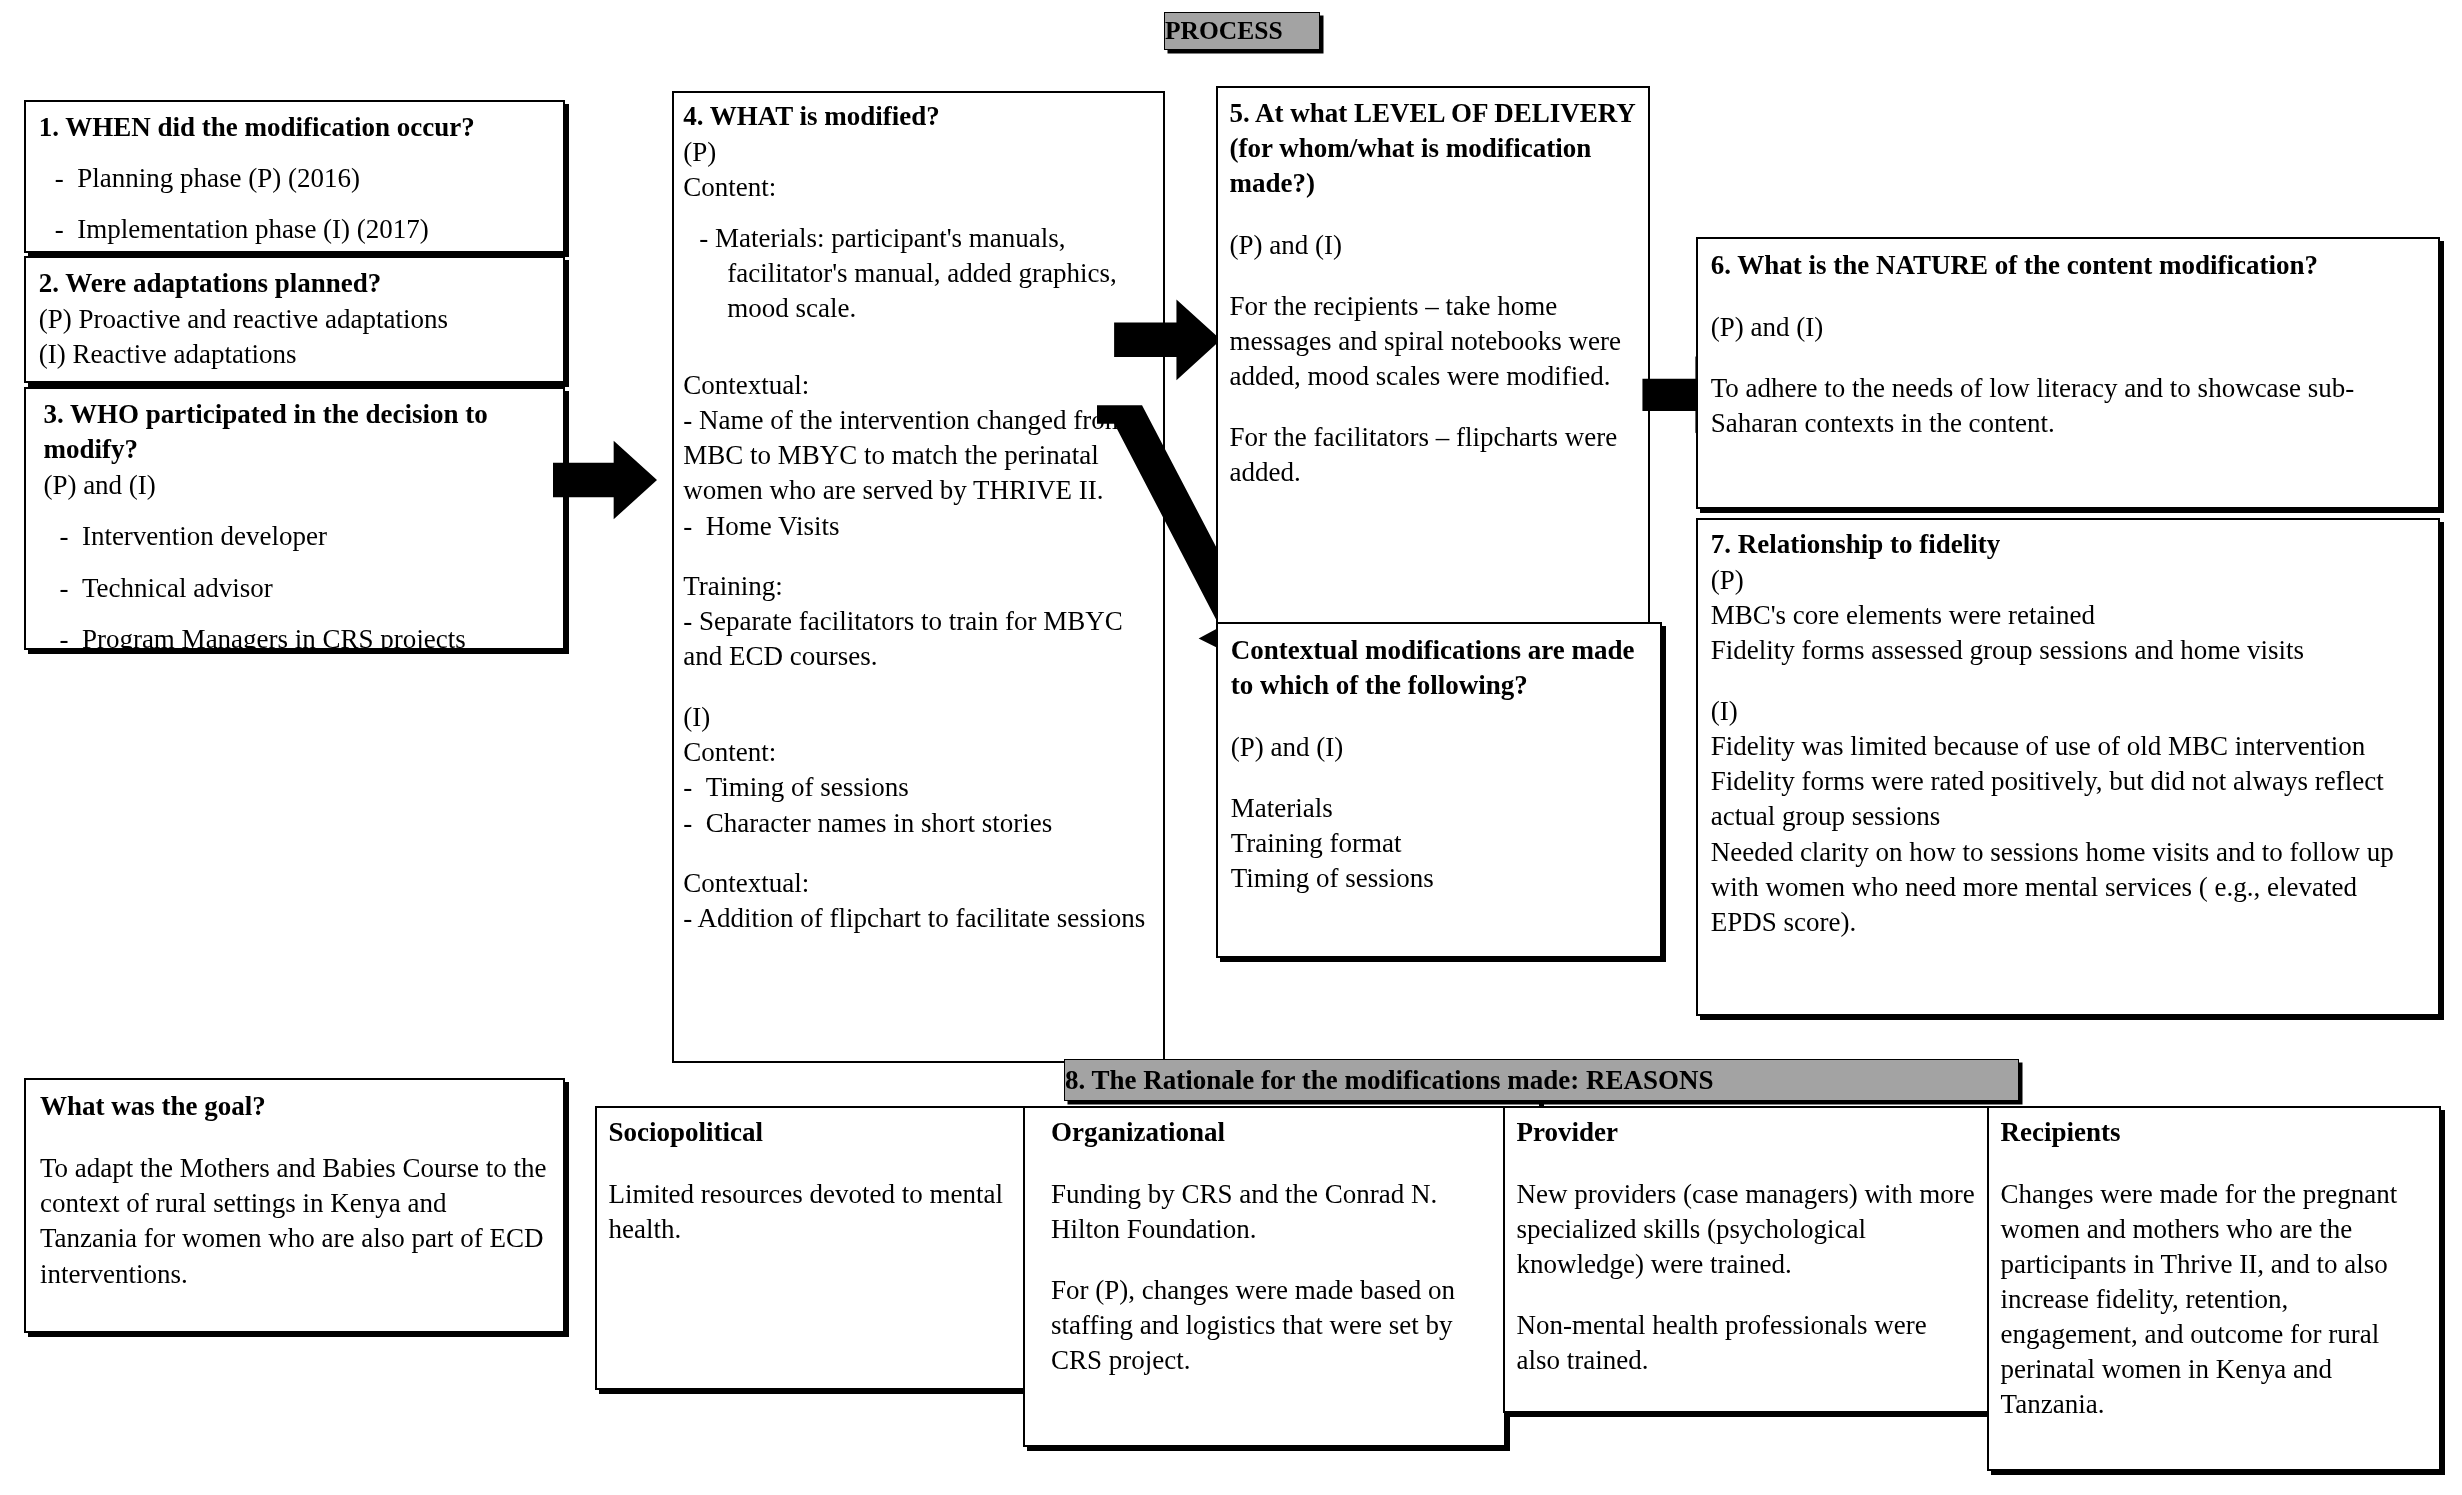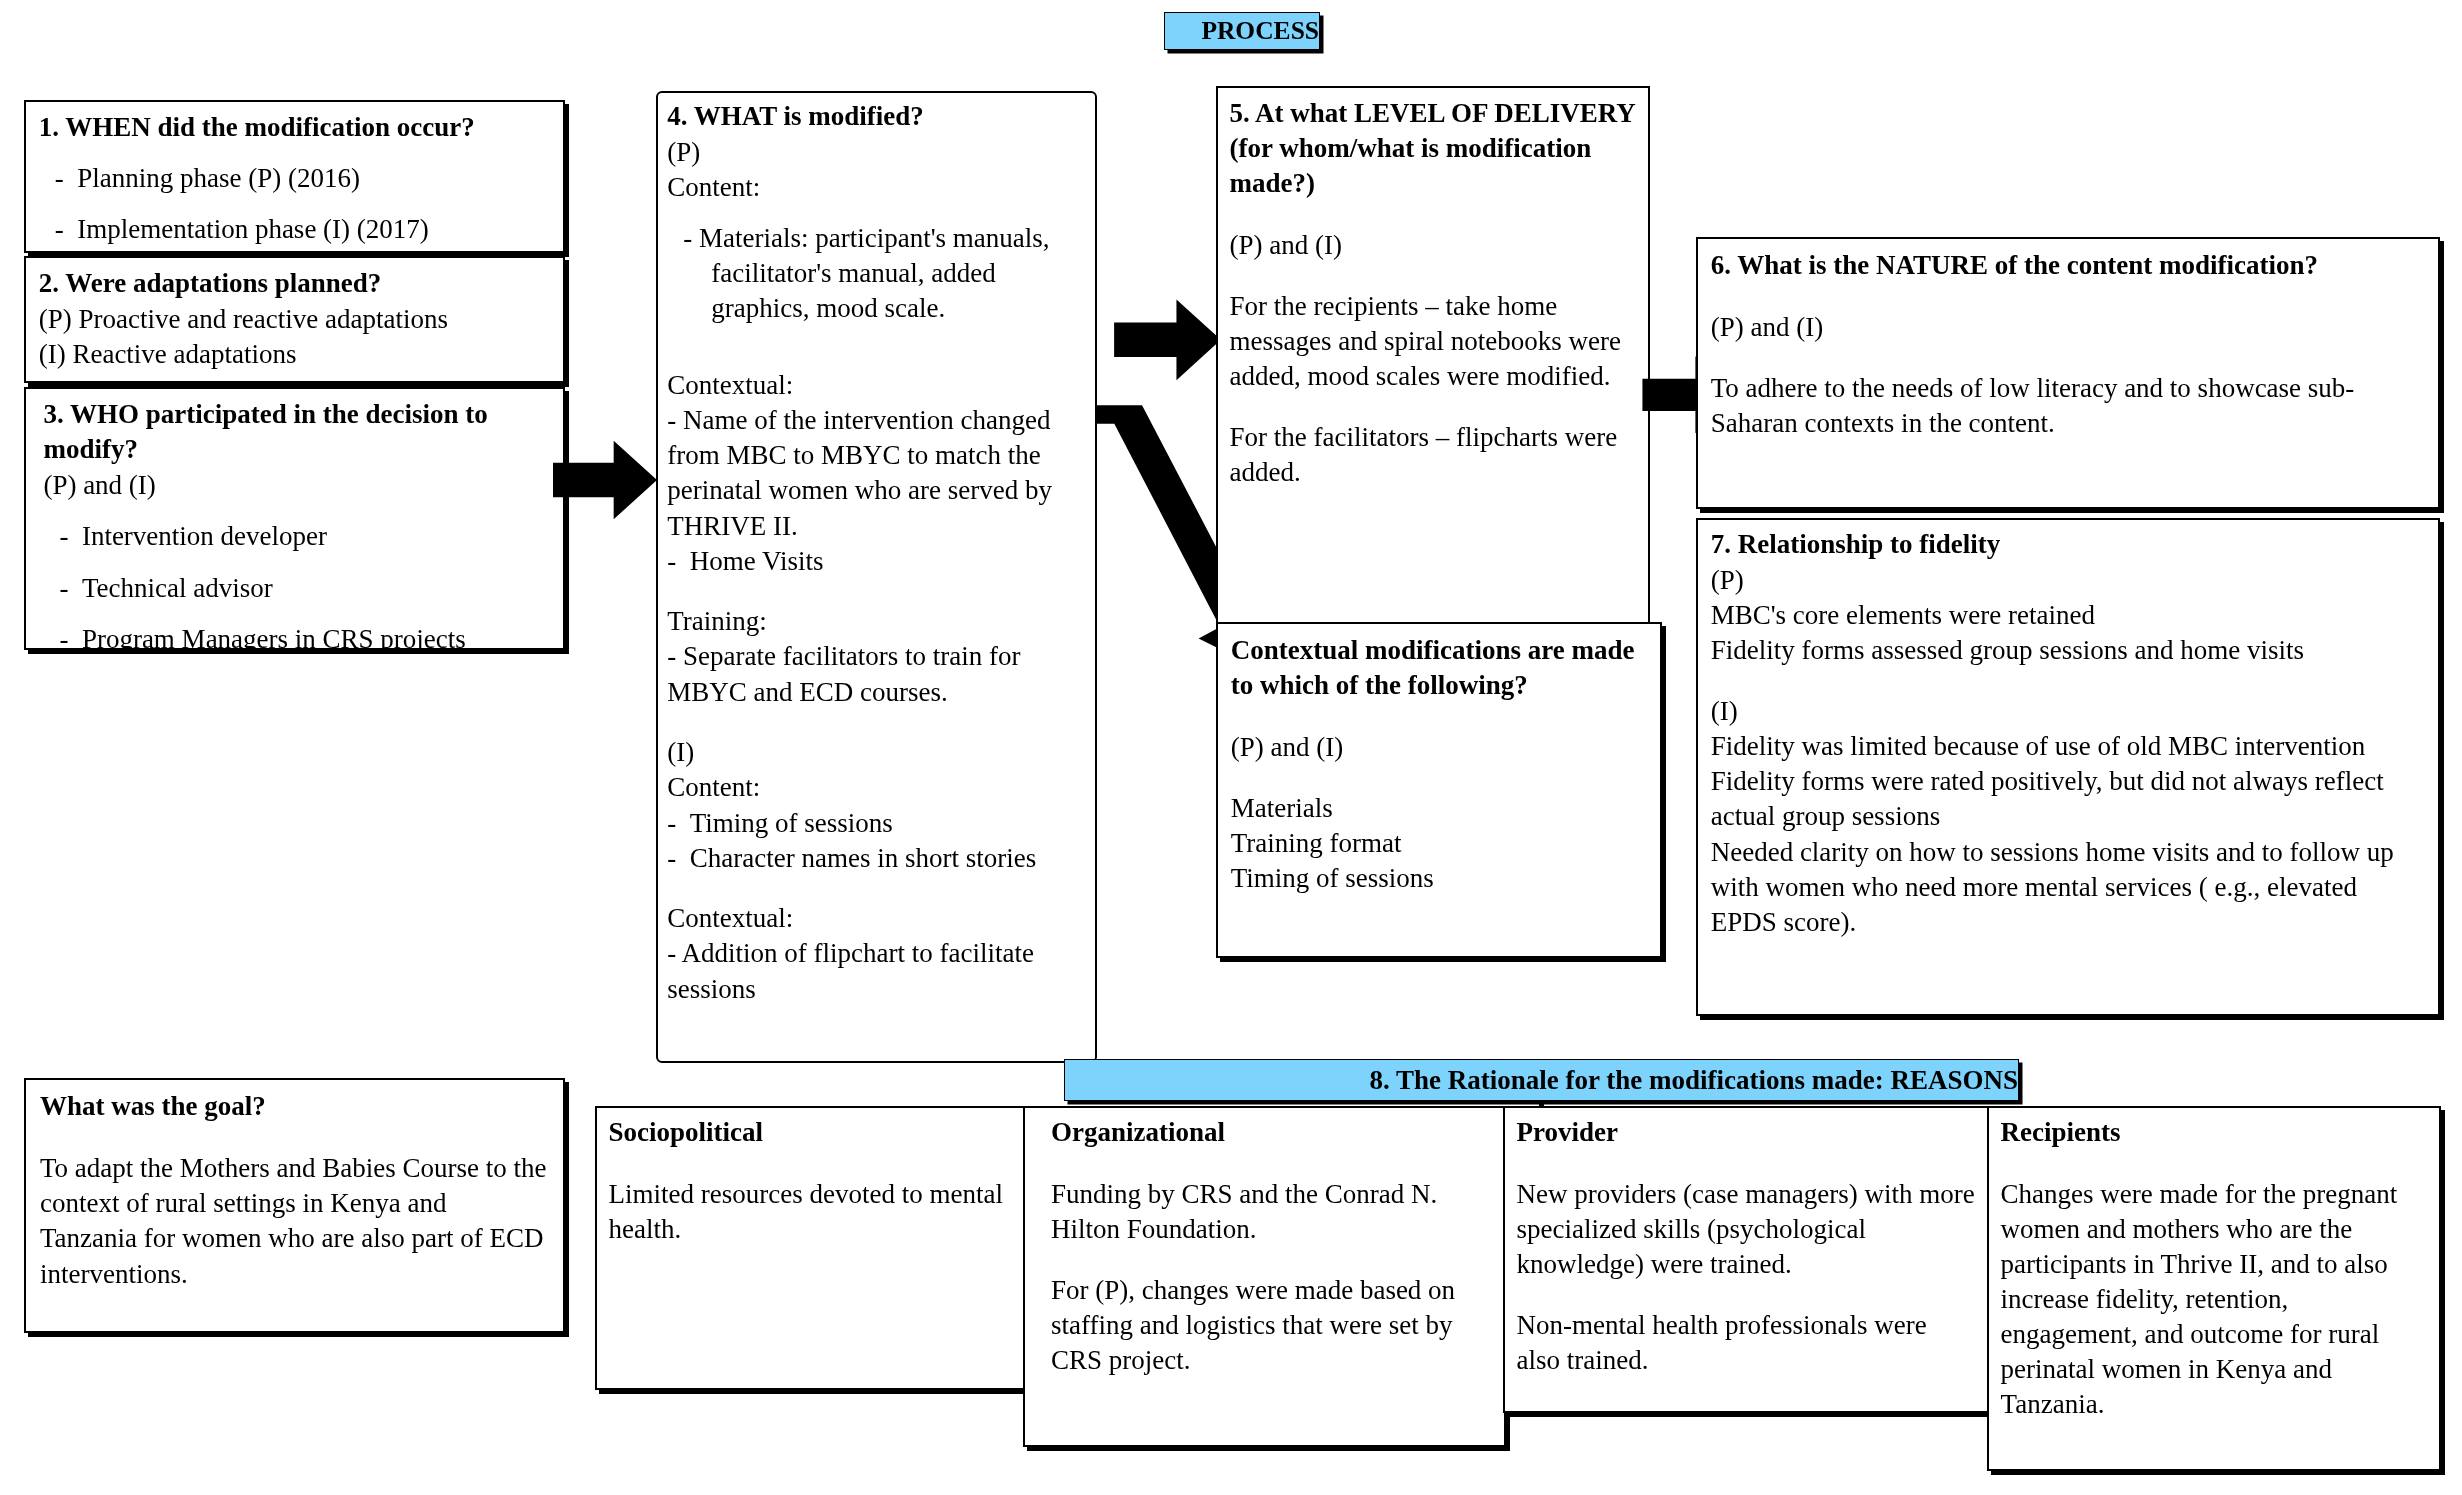--- a/index.html
+++ b/index.html
@@ -51,28 +51,28 @@
   }
   .bullet2 {
     display: block;
     margin: 0;
     padding-left: 15px;
     text-indent: -15px;
   }
   .hdr-band {
     position: absolute;
     box-sizing: border-box;
-    background: #7dd3fc;
+    background: #a3a3a3;
     border: 1.7px solid #000;
     box-shadow: 3.5px 3.5px 0 0 #000;
     font-weight: bold;
     text-align: center;
     display: flex;
     align-items: center;
-    justify-content: flex-end;
+    justify-content: flex-start;
   }
   .arrow-h {
     position: absolute;
   }
   .arrow-d {
     position: absolute;
   }
   .connector {
     position: absolute;
     background: #000;
@@ -106,21 +106,21 @@
     <span class="p">(P) and (I)</span>
     <span class="bullet">-&nbsp;&nbsp;<span>Intervention developer</span></span>
     <span class="bullet">-&nbsp;&nbsp;<span>Technical advisor</span></span>
     <span class="bullet">-&nbsp;&nbsp;<span>Program Managers in CRS projects</span></span>
   </div>
 
   <svg class="arrow-h" style="left:553px; top:428px; width:104px; height:104px;" viewBox="0 0 180 180">
     <polygon points="0,60 105,60 105,22 180,90 105,158 105,120 0,120" fill="#000"></polygon>
   </svg>
 
-  <div class="box f46" style="left:656px; top:91px; width:441px; height:972px; padding:5.8px 9.3px; border-width:2.9px;border-radius:6px;">
+  <div class="box f46" style="left:672px; top:91px; width:493px; height:972px; padding:5.8px 9.3px; border-width:2.9px;">
     <span class="ttl">4. WHAT is modified?</span>
     <span class="p">(P)</span>
     <span class="p">Content:</span>
     <span class="bullet">-  Materials: participant's manuals, facilitator's manual, added graphics, mood scale.</span>
     <span class="blank"></span>
     <span class="p">Contextual:</span>
     <span class="p">- Name of the intervention changed from MBC to MBYC to match the perinatal women who are served by THRIVE II.</span>
     <span class="bullet2">-&nbsp;&nbsp;<span>Home Visits</span></span>
     <span class="blank"></span>
     <span class="p">Training:</span>

